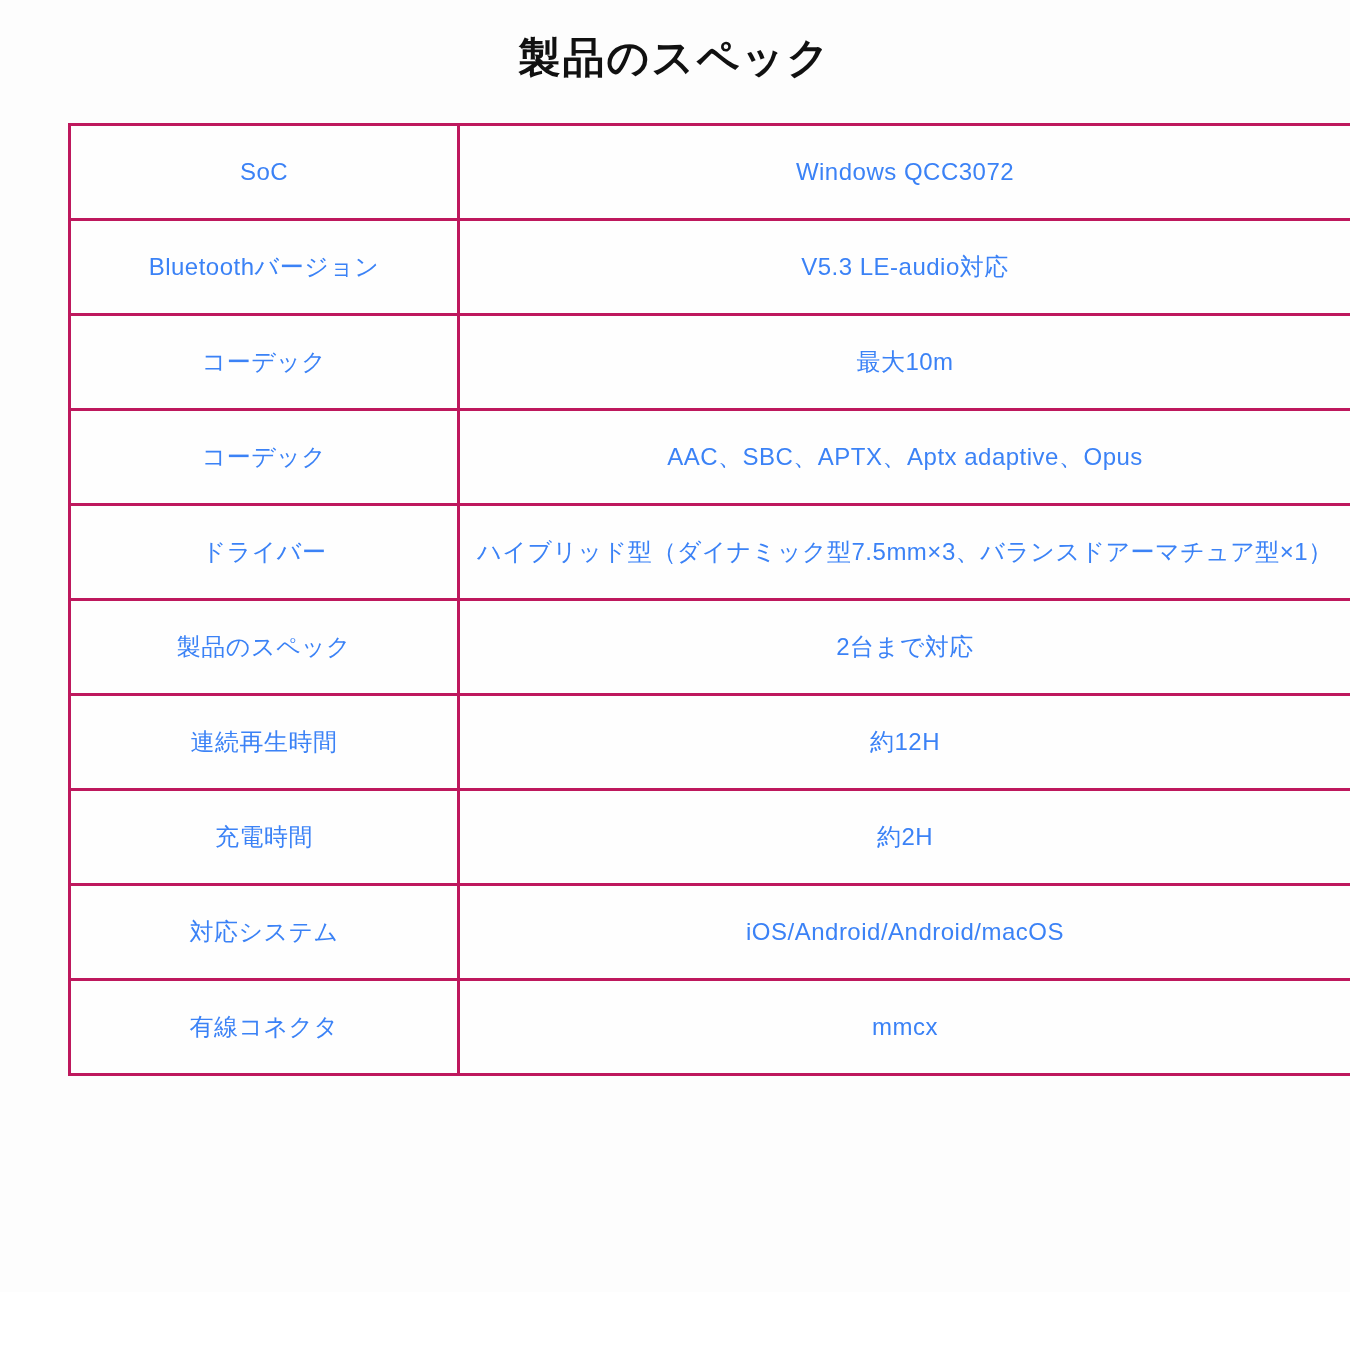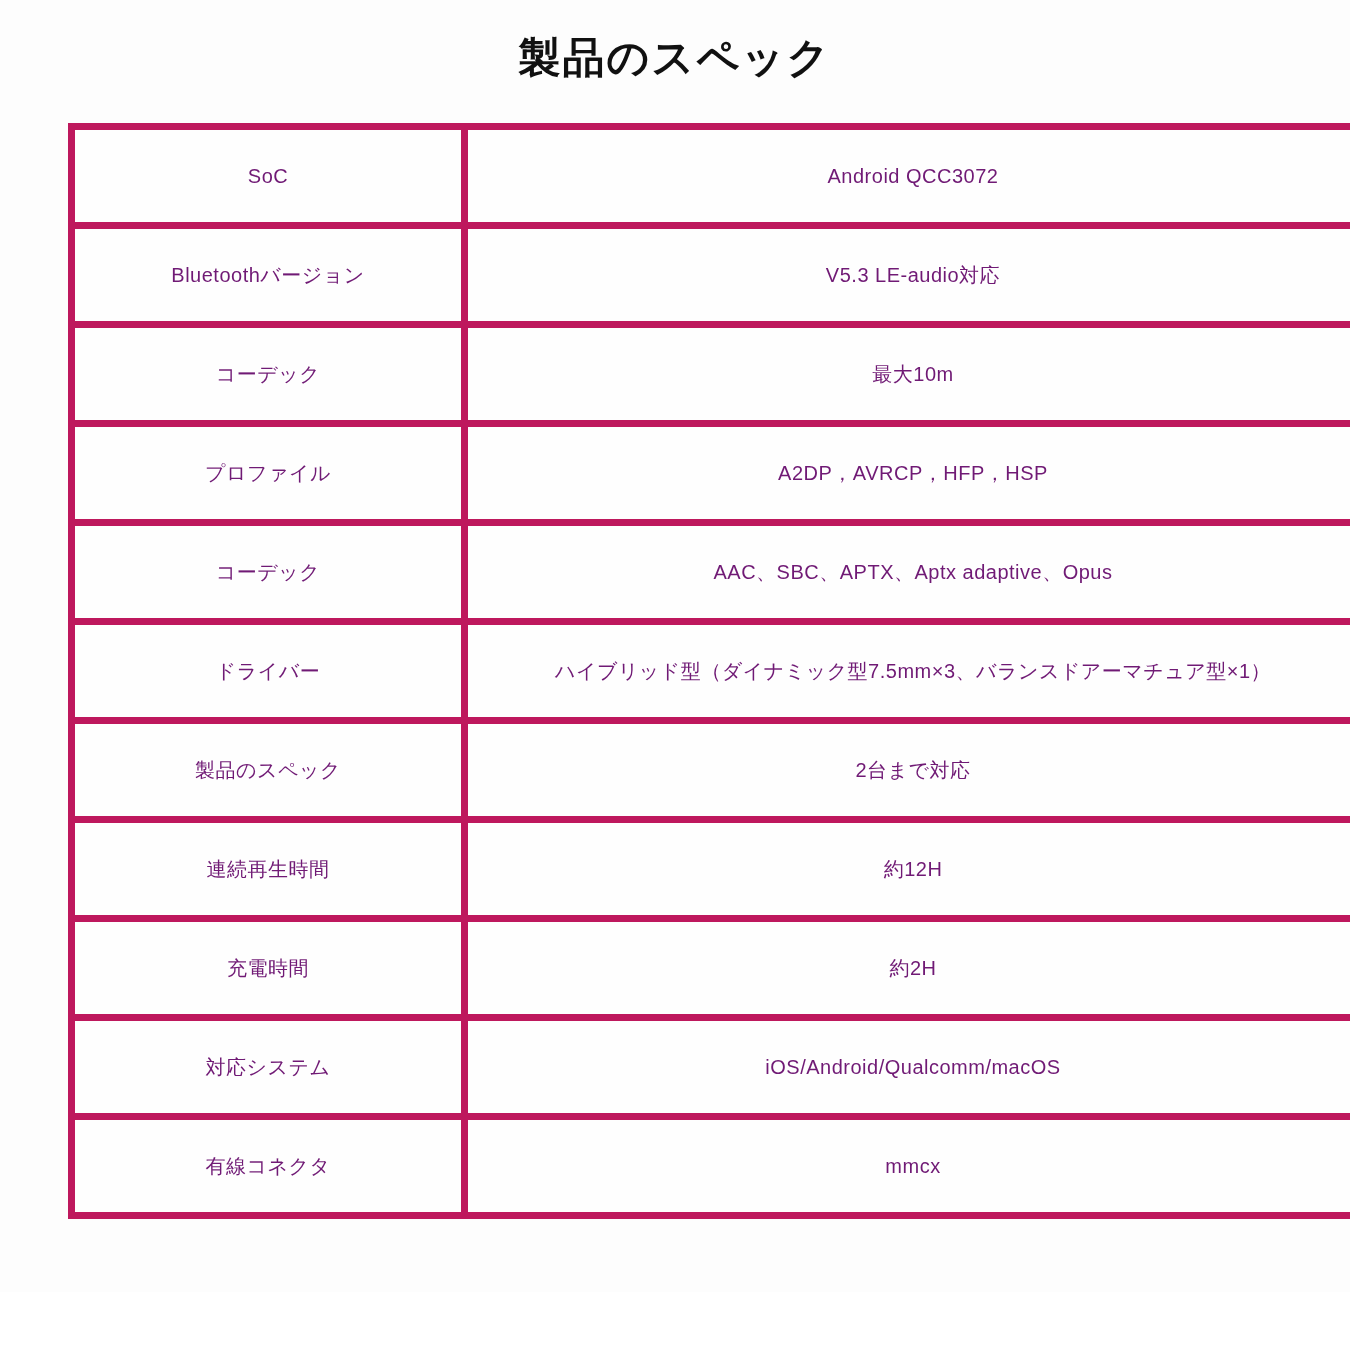--- a/index.html
+++ b/index.html
@@ -29,56 +29,52 @@
   }
   table.spec-table {
     position: absolute;
     top: 123px;
     left: 68px;
     width: 1220px;
     border-collapse: collapse;
     table-layout: fixed;
   }
   table.spec-table td {
-    border: 7px solid #be185d;
+    border: 3px solid #be185d;
     height: 92px;
     text-align: center;
     vertical-align: middle;
-    font-size: 20px;
-    color: #701a75;
+    font-size: 24px;
+    color: #3b82f6;
     padding: 0 14px;
     letter-spacing: 0.5px;
     background: #fefefe;
   }
   td.col-label { width: 358px; }
   td.col-value { width: 862px; }
 </style>
 </head>
 <body>
 
 <div class="page">
   <div class="page-title">製品のスペック</div>
 
   <table class="spec-table">
     <tbody id="spec-body">
         <tr>
           <td class="col-label">SoC</td>
-          <td class="col-value">Android QCC3072</td>
+          <td class="col-value">Windows QCC3072</td>
         </tr>
         <tr>
           <td class="col-label">Bluetoothバージョン</td>
           <td class="col-value">V5.3 LE-audio対応</td>
         </tr>
         <tr>
           <td class="col-label">コーデック</td>
           <td class="col-value">最大10m</td>
-        </tr>
-        <tr>
-          <td class="col-label">プロファイル</td>
-          <td class="col-value">A2DP，AVRCP，HFP，HSP</td>
         </tr>
         <tr>
           <td class="col-label">コーデック</td>
           <td class="col-value">AAC、SBC、APTX、Aptx adaptive、Opus</td>
         </tr>
         <tr>
           <td class="col-label">ドライバー</td>
           <td class="col-value">ハイブリッド型（ダイナミック型7.5mm×3、バランスドアーマチュア型×1）</td>
         </tr>
         <tr>
@@ -88,21 +84,21 @@
         <tr>
           <td class="col-label">連続再生時間</td>
           <td class="col-value">約12H</td>
         </tr>
         <tr>
           <td class="col-label">充電時間</td>
           <td class="col-value">約2H</td>
         </tr>
         <tr>
           <td class="col-label">対応システム</td>
-          <td class="col-value">iOS/Android/Qualcomm/macOS</td>
+          <td class="col-value">iOS/Android/Android/macOS</td>
         </tr>
         <tr>
           <td class="col-label">有線コネクタ</td>
           <td class="col-value">mmcx</td>
         </tr>
       </tbody>
   </table>
 </div>
 
 </body></html>

